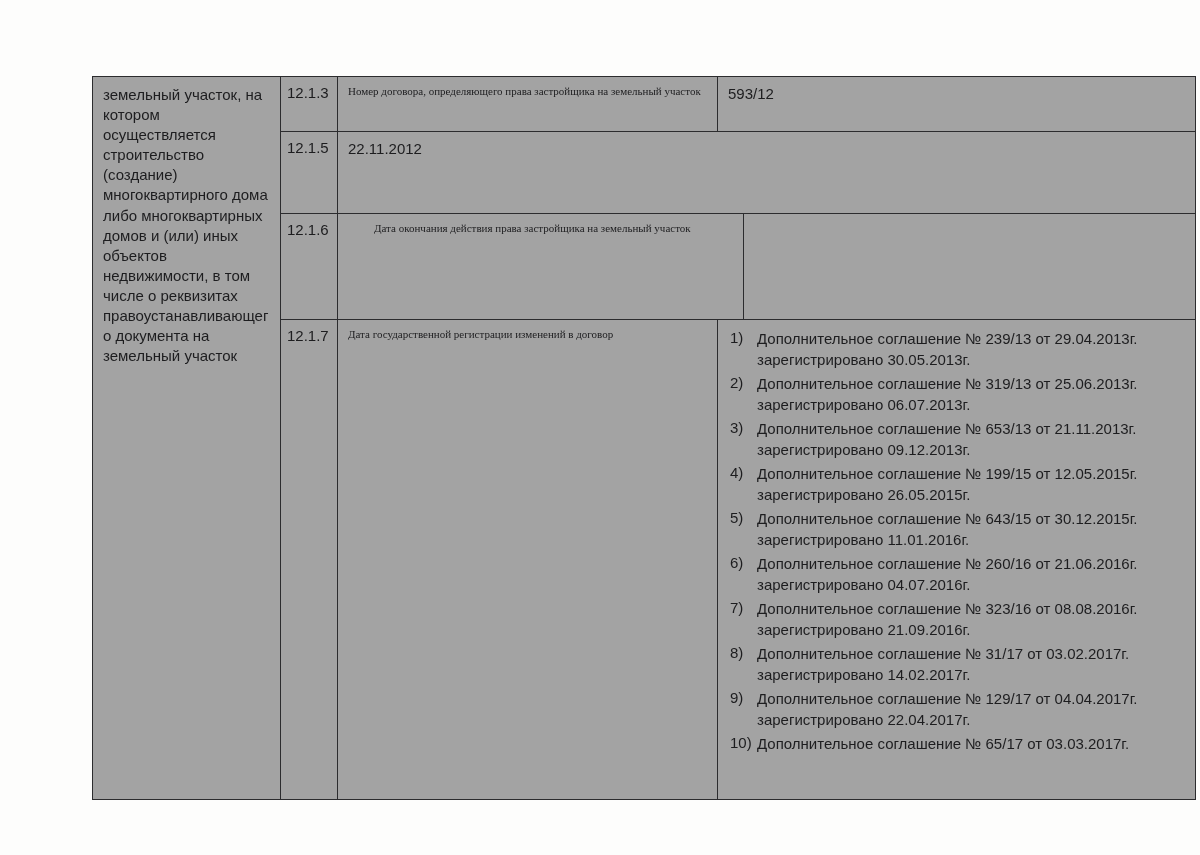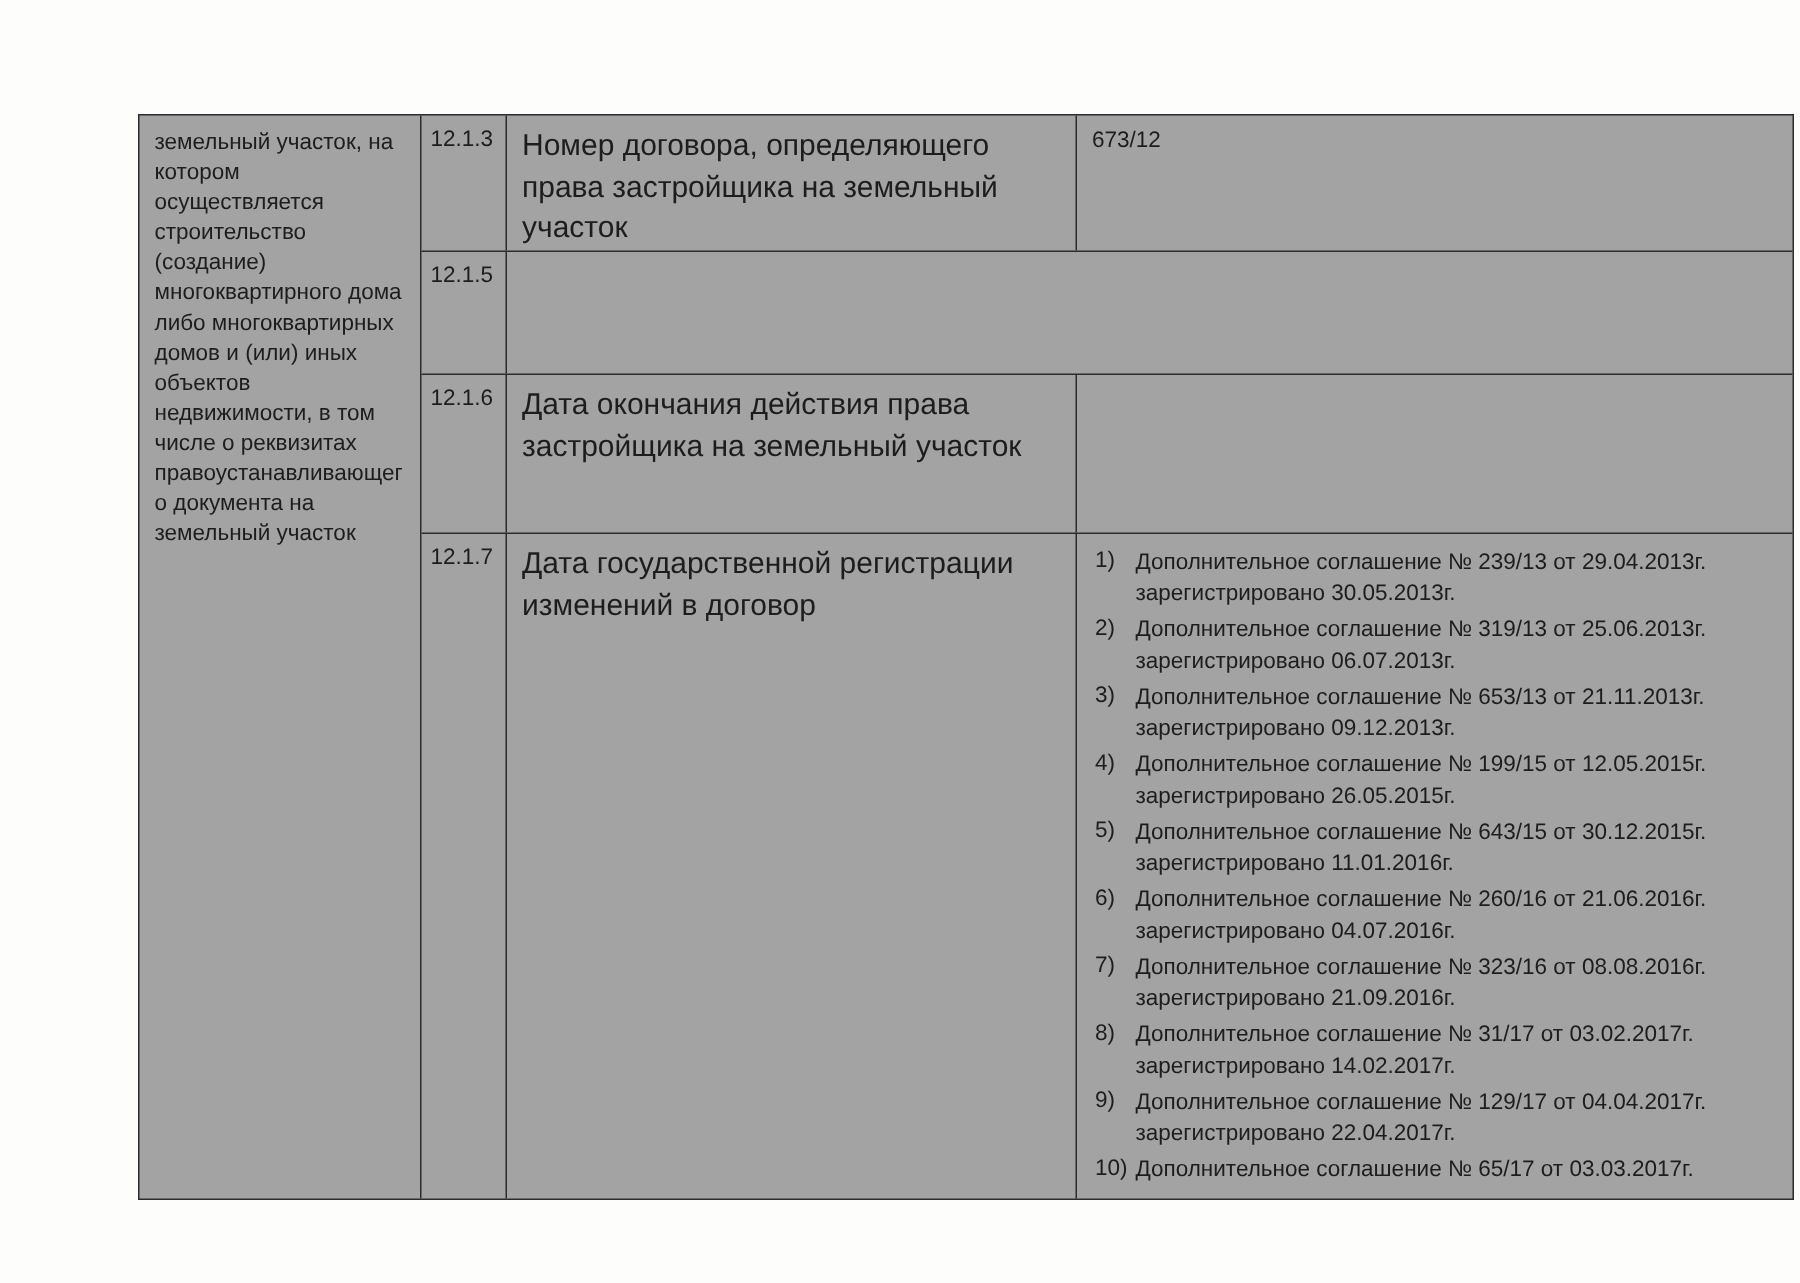--- a/index.html
+++ b/index.html
@@ -45,36 +45,37 @@
   .row {
     display: flex;
     box-sizing: border-box;
   }
   .row + .row {
     border-top: 1.5px solid #2c2c2e;
   }
   .row-0 { min-height: 54px; }
   .row-1 { min-height: 61px; }
   .row-2 { min-height: 82px; }
-  .row-3 { min-height: 106px; }
+  .row-3 { min-height: 106px; gap: 26px; }
   .row-4 { flex: 1; }
   .cell-code {
     width: 57px;
     box-sizing: border-box;
     border-right: 1.5px solid #2c2c2e;
     padding: 7px 2px 6px 6px;
     font-size: 15px;
   }
   .cell-label {
     width: 380px;
     box-sizing: border-box;
     border-right: 1.5px solid #2c2c2e;
     padding: 7px 12px 6px 10px;
-    font-size: 20px;
+    font-size: 11px;
     line-height: 1.38;
+    font-family: Liberation Serif, serif;
   }
   .cell-value {
     flex: 1;
     box-sizing: border-box;
     padding: 7px 10px 6px 10px;
     font-size: 15px;
     line-height: 1.38;
     white-space: pre-line;
     min-width: 0;
   }
@@ -104,26 +105,27 @@
 <div class="page">
   <div class="doc-table">
 
     <div class="left-cell">земельный участок, на котором осуществляется строительство (создание) многоквартирного дома либо многоквартирных домов и (или) иных объектов недвижимости, в том числе о реквизитах правоустанавливающего документа на земельный участок</div>
 
     <div class="rows">
 
       <div class="row row-0">
         <div class="cell-code">12.1.3</div>
         <div class="cell-label">Номер договора, определяющего права застройщика на земельный участок</div>
-        <div class="cell-value">673/12</div>
+        <div class="cell-value">593/12</div>
       </div>
 
 
       <div class="row row-2">
         <div class="cell-code">12.1.5</div>
+        <div class="cell-value">22.11.2012</div>
       </div>
 
       <div class="row row-3">
         <div class="cell-code">12.1.6</div>
         <div class="cell-label">Дата окончания действия права застройщика на земельный участок</div>
       </div>
 
       <div class="row row-4">
         <div class="cell-code">12.1.7</div>
         <div class="cell-label">Дата государственной регистрации изменений в договор</div>

